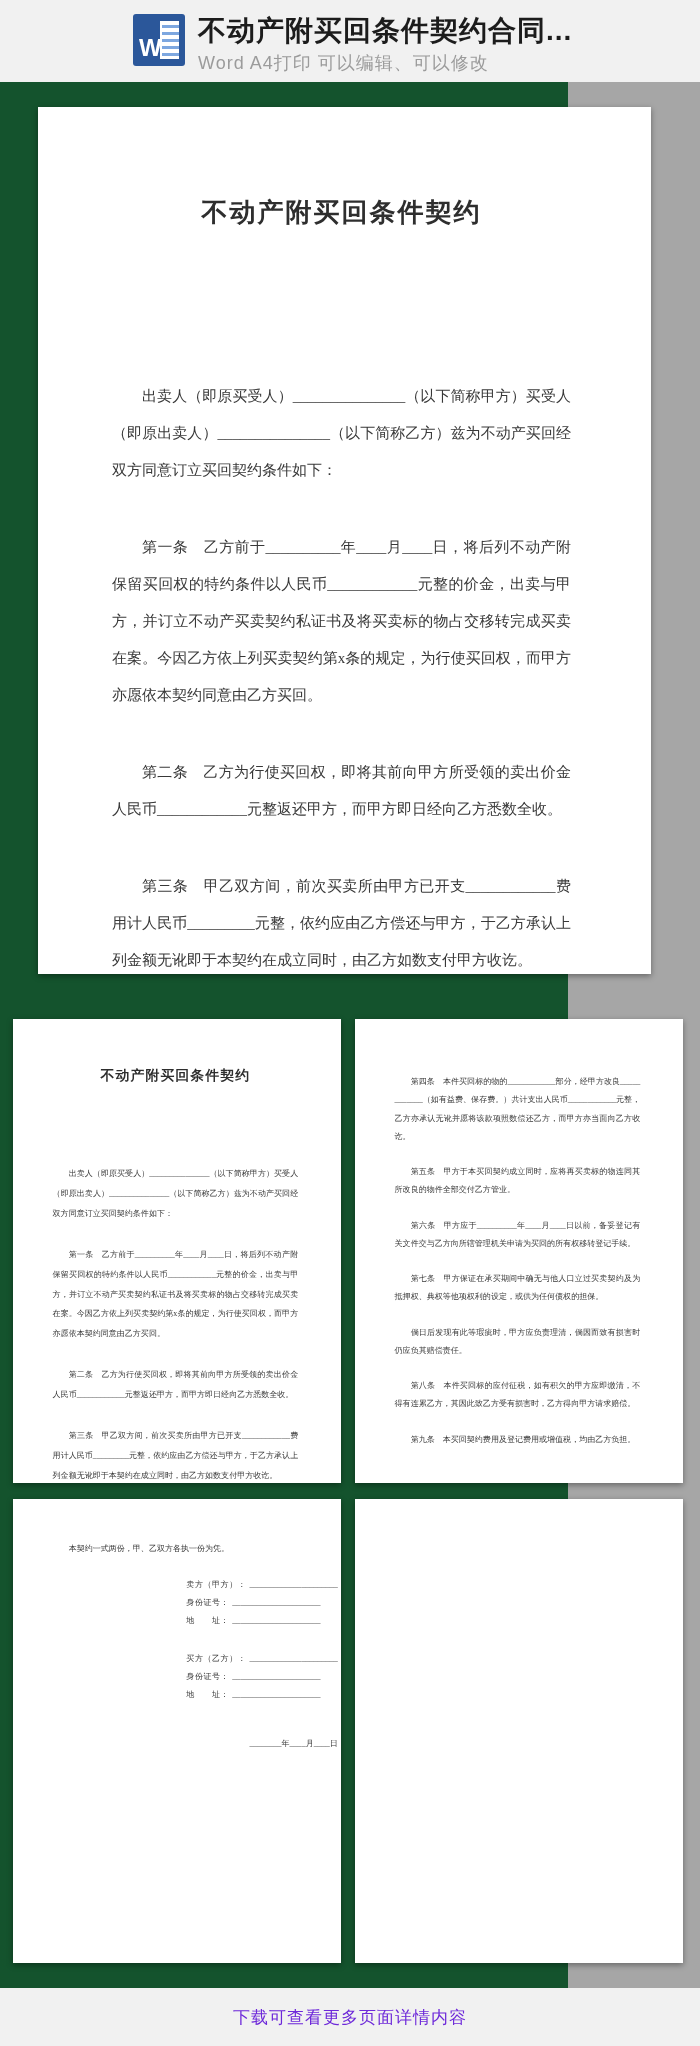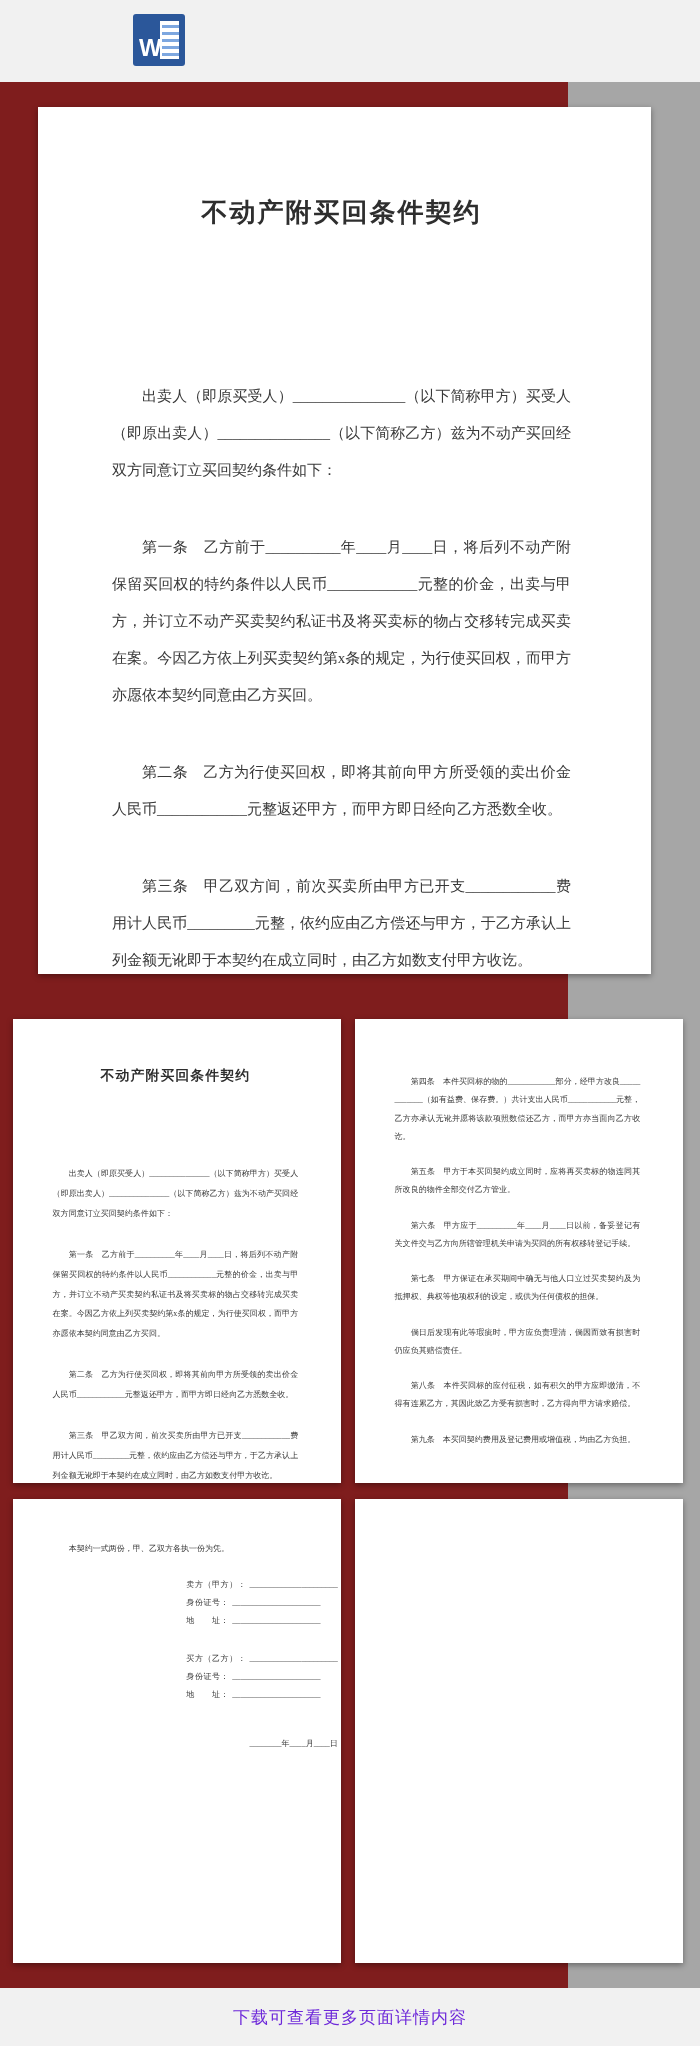--- a/index.html
+++ b/index.html
@@ -28,21 +28,21 @@
   .header-text { margin-left:13px; }
   .header-title {
     font-size:28px; font-weight:bold; color:#1c1c1c; line-height:34px;
     letter-spacing:1px;
   }
   .header-subtitle {
     font-size:18px; color:#9b9b9b; margin-top:3px; letter-spacing:1px;
   }
 
   
-  .canvas { width:568px; background:#7f1d1d; padding:25px 0 25px 0; }
+  .canvas { width:568px; background:#14532d; padding:25px 0 25px 0; }
 
   .doc-page {
     background:#ffffff; box-shadow:0 2px 6px rgba(0,0,0,0.38);
   }
   .main-page { width:613px; height:867px; margin-left:38px; overflow:hidden; }
 
   .page-inner {
     width:613px; height:867px; padding:70px 80px 0 74px;
     font-family:"Liberation Serif", serif; color:#383838; overflow:hidden;
     background:#ffffff;
@@ -89,20 +89,24 @@
   }
   .footer-text { font-size:17px; color:#6d28d9; letter-spacing:1px; }
 </style>
 </head>
 <body>
 
 <div class="header-bar">
   <div class="word-icon">
     <span class="word-letter">W</span>
     <span class="word-doc"></span>
+  </div>
+  <div class="header-text">
+    <div class="header-title">不动产附买回条件契约合同...</div>
+    <div class="header-subtitle">Word A4打印 可以编辑、可以修改</div>
   </div>
 </div>
 
 <div class="canvas">
 
   <div class="doc-page main-page">
     <div id="page1-content" class="page-inner">
       <div class="doc-title">不动产附买回条件契约</div>
       <p class="para">出卖人（即原买受人）_______________（以下简称甲方）买受人（即原出卖人）_______________（以下简称乙方）兹为不动产买回经双方同意订立买回契约条件如下：</p>
       <p class="para">第一条　乙方前于__________年____月____日，将后列不动产附保留买回权的特约条件以人民币____________元整的价金，出卖与甲方，并订立不动产买卖契约私证书及将买卖标的物占交移转完成买卖在案。今因乙方依上列买卖契约第x条的规定，为行使买回权，而甲方亦愿依本契约同意由乙方买回。</p>

